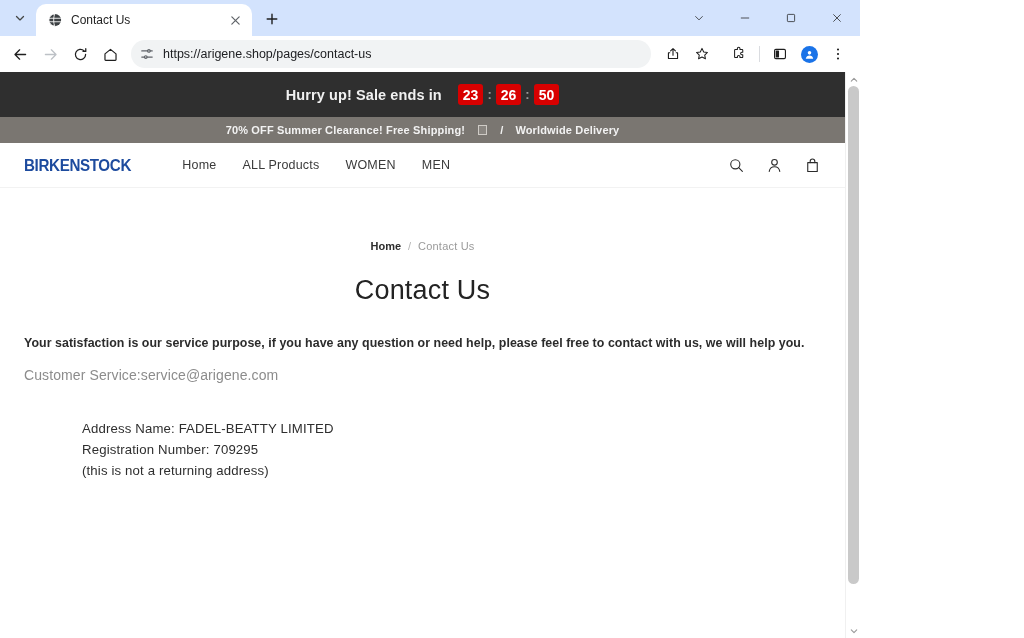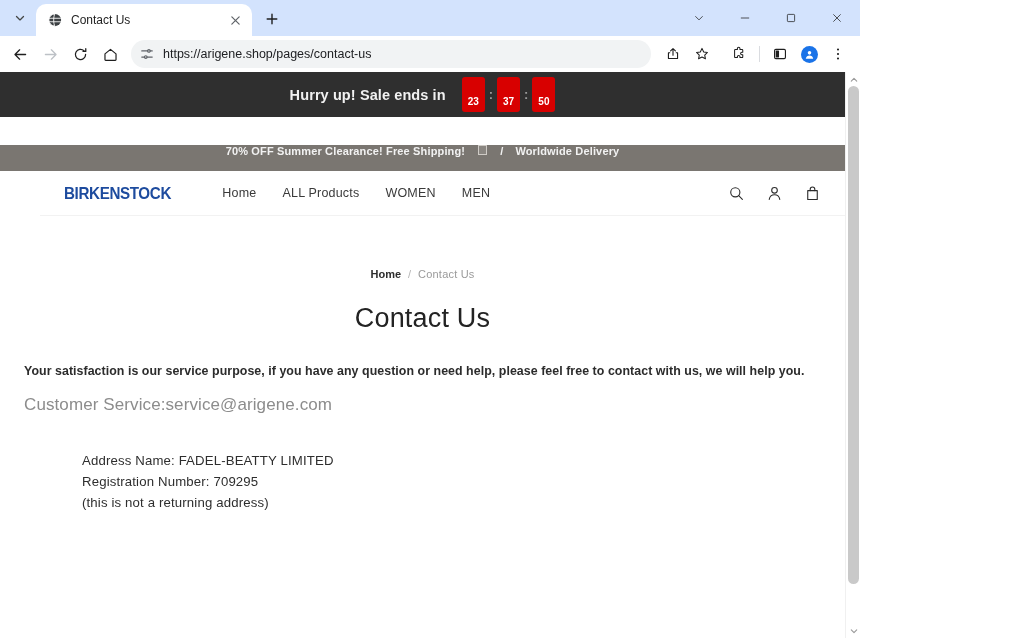--- a/index.html
+++ b/index.html
@@ -162,37 +162,36 @@
   .countdown-text {
     color: #f1f1f1;
     font-size: 14.5px;
     font-weight: 700;
     letter-spacing: 0.1px;
   }
   .countdown-clock { display: flex; align-items: center; gap: 4px; }
   .cd-unit {
     background: #d80000;
     color: #ffffff;
-    font-size: 10px;
+    font-size: 14px;
     font-weight: 700;
     border-radius: 3px;
-    padding: 18px 5px 3px;
+    padding: 4px 5px 3px;
     min-width: 23px;
     text-align: center;
     line-height: 14px;
   }
   .cd-colon { color: #9a9a9a; font-size: 13px; font-weight: 700; }
 
   
   .announce-bar {
     background: #7a7671;
     height: 26px;
-    display: flex; align-items: flex-start; justify-content: center;
+    display: flex; align-items: center; justify-content: center;
     gap: 12px;
-    margin-top: 28px;
   }
   .announce-text {
     color: #f2f2f2;
     font-size: 11px;
     font-weight: 600;
     letter-spacing: 0.15px;
   }
   .tofu {
     display: inline-block;
     width: 9px; height: 10px;
@@ -202,21 +201,20 @@
     margin: 0 1px;
   }
 
   
   .site-header {
     height: 45px;
     background: #ffffff;
     border-bottom: 1px solid #f2f2f2;
     display: flex; align-items: center;
     padding: 8px 24px;
-    margin-left: 40px;
   }
   .brand {
     font-family: "Liberation Sans", sans-serif;
     font-size: 16.5px;
     font-weight: 700;
     color: #1d4b9e;
     letter-spacing: -0.4px;
     transform: scaleX(0.92);
     transform-origin: left center;
     white-space: nowrap;
@@ -262,21 +260,21 @@
 
   .lead {
     margin: 30px 0 0 24px;
     font-size: 12.4px;
     font-weight: 700;
     color: #2c2c2c;
     letter-spacing: 0.05px;
   }
   .subline {
     margin: 17px 0 0 24px;
-    font-size: 17px;
+    font-size: 14px;
     color: #8c8c8c;
     letter-spacing: 0.1px;
   }
 
   .company-block {
     margin: 36px 0 0 82px;
     font-size: 13.2px;
     color: #2e2e2e;
     line-height: 20.8px;
     letter-spacing: 0.15px;
@@ -424,21 +422,21 @@
 
   <div class="viewport">
 
     <div class="page">
 
       <div class="countdown-bar">
         <span class="countdown-text">Hurry up! Sale ends in</span>
         <span class="countdown-clock">
           <span class="cd-unit">23</span>
           <span class="cd-colon">:</span>
-          <span class="cd-unit">37</span>
+          <span class="cd-unit">26</span>
           <span class="cd-colon">:</span>
           <span class="cd-unit">50</span>
         </span>
       </div>
 
       <div class="announce-bar">
         <span class="announce-text">70% OFF Summer Clearance! Free Shipping!</span>
         <span class="tofu"></span>
         <span class="announce-text">/</span>
         <span class="announce-text">Worldwide Delivery</span>

